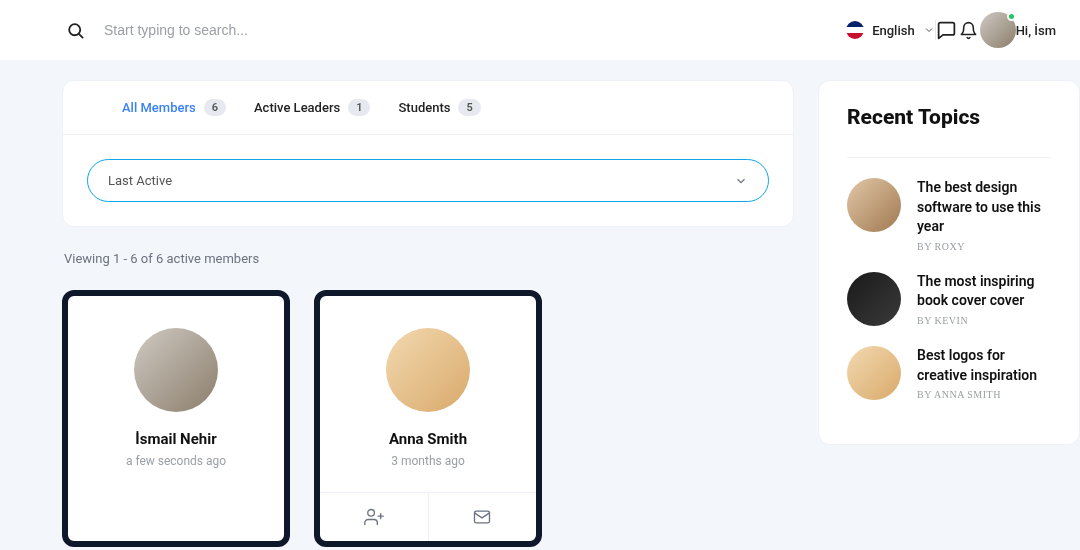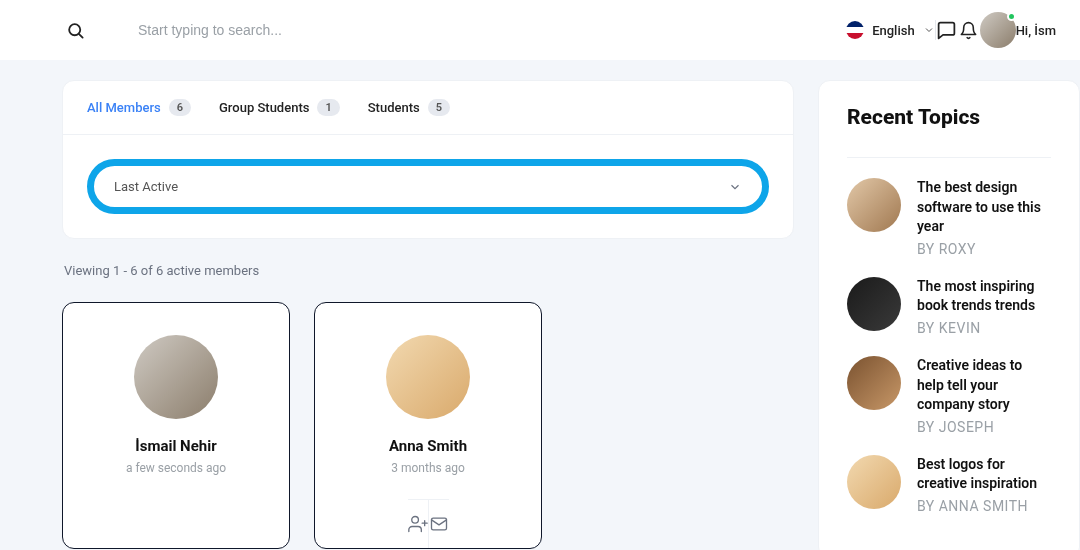--- a/index.html
+++ b/index.html
@@ -32,21 +32,20 @@
       align-items: center;
       gap: 18px;
       flex: 1;
     }
     .search-input {
       border: none;
       outline: none;
       font-size: 14px;
       color: #737373;
       width: 320px;
-      margin-left: 34px;
     }
     .search-input::placeholder {
       color: #9aa0a6;
     }
     .topbar-right {
       display: flex;
       align-items: center;
     }
     .lang {
       display: flex;
@@ -141,37 +140,38 @@
       display: flex;
       align-items: center;
       gap: 8px;
       font-size: 13px;
       font-weight: 500;
       color: #222;
       cursor: pointer;
     }
     .tab.active .tab-label {
       color: #3b82f6;
+      margin-left: 35px;
     }
     .badge {
       background: #e6e9ef;
       color: #555;
       font-size: 11px;
       font-weight: 600;
       border-radius: 999px;
       padding: 2px 8px;
       min-width: 18px;
       text-align: center;
     }
     .sort-wrap {
       padding: 24px;
     }
     .select {
       width: 100%;
-      border: 7px solid #0ea5e9;
+      border: 1px solid #0ea5e9;
       border-radius: 999px;
       padding: 13px 20px;
       font-size: 13px;
       color: #555;
       display: flex;
       align-items: center;
       justify-content: space-between;
       cursor: pointer;
     }
     .viewing {
@@ -180,25 +180,24 @@
       padding: 0 2px;
     }
     .grid {
       display: grid;
       grid-template-columns: repeat(3, 1fr);
       gap: 24px;
     }
     .member {
       background: #fff;
       border-radius: 12px;
-      border: 1px solid #0f172a;
+      border: 6px solid #0f172a;
       overflow: hidden;
       display: flex;
       flex-direction: column;
-      align-items: center;
     }
     .member-body {
       padding: 32px 16px 24px;
       display: flex;
       flex-direction: column;
       align-items: center;
     }
     .avatar-lg {
       width: 84px;
       height: 84px;
@@ -262,24 +261,25 @@
       gap: 4px;
       min-width: 0;
     }
     .topic-title {
       font-size: 14px;
       font-weight: 600;
       color: #111;
       line-height: 1.4;
     }
     .topic-by {
-      font-size: 14px;
+      font-size: 10px;
       letter-spacing: 0.5px;
       color: #9aa0a6;
       text-transform: uppercase;
+      font-family: Liberation Serif, serif;
     }
     
     .av-1 { background: linear-gradient(135deg,#cfcac3,#8b7d6b); }
     .av-2 { background: linear-gradient(135deg,#f2d9b0,#d9a96b); }
     .av-3 { background: linear-gradient(135deg,#e8e2d6,#c9b89a); }
     .av-4 { background: linear-gradient(135deg,#e2c8a8,#a07850); }
     .av-5 { background: linear-gradient(135deg,#1a1a1a,#3a3a3a); }
     .av-6 { background: linear-gradient(135deg,#7a5230,#c89868); }
     .av-7 { background: linear-gradient(135deg,#f2d9b0,#d9a96b); }
   </style>
@@ -329,21 +329,21 @@
 
     <div class="main-col">
 
       <div class="card filter-card">
         <div class="tabs">
           <div class="tab active">
             <span class="tab-label">All Members</span>
             <span class="badge">6</span>
           </div>
           <div class="tab">
-            <span class="tab-label">Group Students</span>
+            <span class="tab-label">Active Leaders</span>
             <span class="badge">1</span>
           </div>
           <div class="tab">
             <span class="tab-label">Students</span>
             <span class="badge">5</span>
           </div>
         </div>
         <div class="sort-wrap">
           <div class="select">
             <span>Last Active</span>
@@ -404,32 +404,25 @@
           <div class="topic-av av-4"></div>
           <div class="topic-body">
             <div class="topic-title">The best design software to use this year</div>
             <div class="topic-by">BY ROXY</div>
           </div>
         </div>
 
         <div class="topic">
           <div class="topic-av av-5"></div>
           <div class="topic-body">
-            <div class="topic-title">The most inspiring book trends trends</div>
+            <div class="topic-title">The most inspiring book cover cover</div>
             <div class="topic-by">BY KEVIN</div>
           </div>
         </div>
 
-        <div class="topic">
-          <div class="topic-av av-6"></div>
-          <div class="topic-body">
-            <div class="topic-title">Creative ideas to help tell your company story</div>
-            <div class="topic-by">BY JOSEPH</div>
-          </div>
-        </div>
 
         <div class="topic">
           <div class="topic-av av-7"></div>
           <div class="topic-body">
             <div class="topic-title">Best logos for creative inspiration</div>
             <div class="topic-by">BY ANNA SMITH</div>
           </div>
         </div>
 
       </div>

